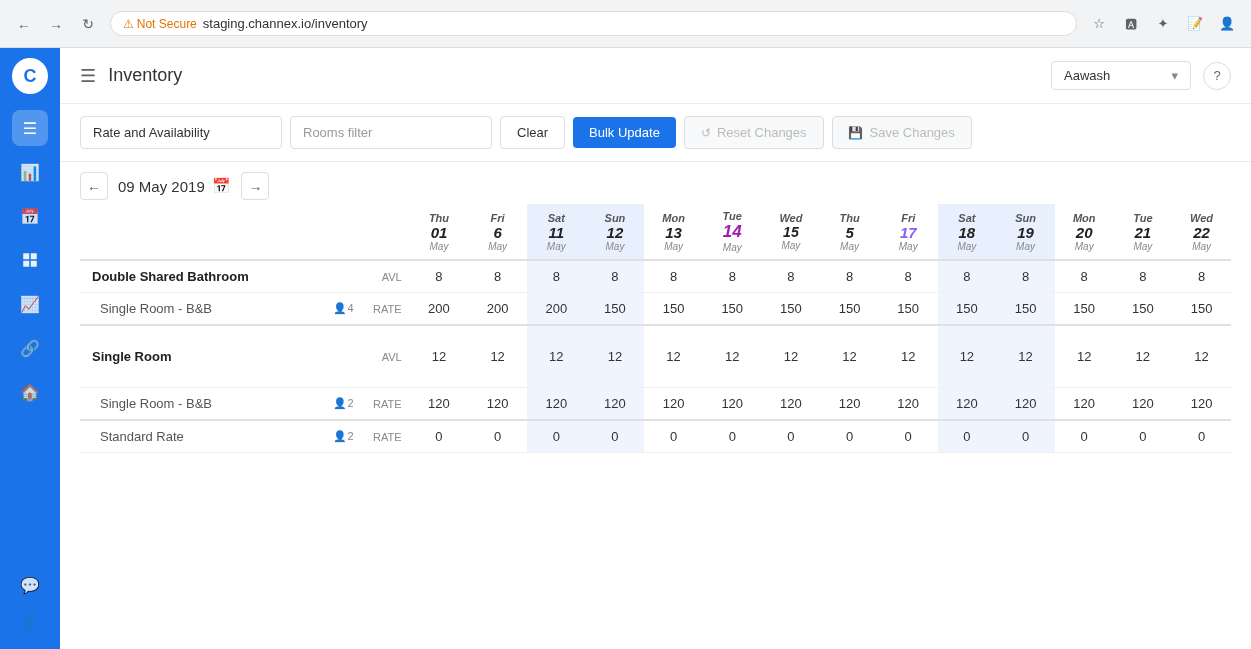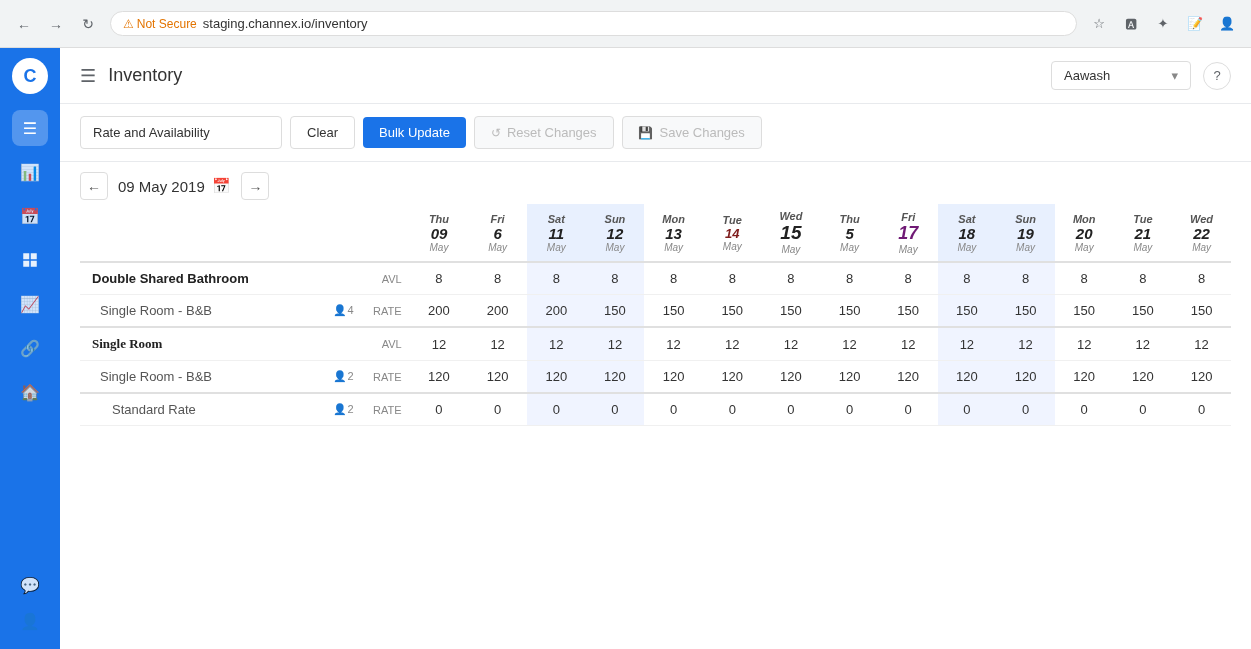--- a/index.html
+++ b/index.html
@@ -111,20 +111,21 @@
         <span>Aawash</span>
         <span style="margin-left:auto; color:#888;">▾</span>
       </div>
       <div class="help-icon">
         <span>?</span>
       </div>
     </div>
 
     <div class="toolbar">
       <input class="filter-input" type="text" value="Rate and Availability" placeholder="Rate and Availability" style="">
+      <input class="filter-input rooms-filter" type="text" placeholder="Rooms filter" style="">
       <button class="btn-clear">Clear</button>
       <button class="btn-bulk">Bulk Update</button>
       <button class="btn-disabled">
         <span style="font-size:12px;">↺</span>
         <span>Reset Changes</span>
       </button>
       <button class="btn-disabled">
         <span style="font-size:12px;">💾</span>
         <span>Save Changes</span>
       </button>
@@ -143,21 +144,21 @@
 
       <table>
         <thead>
           <tr id="header-row">
             <th class="row-label-header" style="min-width:200px;"></th>
             <th style="width:50px;"></th>
             <th style="width:50px;"></th>
 
           <th style="text-align: center; min-width: 52px; padding: 6px 2px; font-size: 11px;">
                 <div style="font-weight:600; color:#555;">Thu</div>
-                <div style="font-size:15px; font-weight:600; color:#222;">09</div>
+                <div style="font-size:15px; font-weight:600; color:#222;">01</div>
                 <div style="font-size:10px; color:#888;">May</div>
               </th>
               <th style="text-align: center; min-width: 52px; padding: 6px 2px; font-size: 11px;">
                 <div style="font-weight:600; color:#555;">Fri</div>
                 <div style="font-size:15px; font-weight:600; color:#222;">6</div>
                 <div style="font-size:10px; color:#888;">May</div>
               </th>
               <th style="background: rgb(232, 240, 254); text-align: center; min-width: 52px; padding: 6px 2px; font-size: 11px;">
                 <div style="font-weight:600; color:#555;">Sat</div>
                 <div style="font-size:15px; font-weight:600; color:#222;">11</div>
@@ -168,36 +169,36 @@
                 <div style="font-size:15px; font-weight:600; color:#222;">12</div>
                 <div style="font-size:10px; color:#888;">May</div>
               </th>
               <th style="text-align: center; min-width: 52px; padding: 6px 2px; font-size: 11px;">
                 <div style="font-weight:600; color:#555;">Mon</div>
                 <div style="font-size:15px; font-weight:600; color:#222;">13</div>
                 <div style="font-size:10px; color:#888;">May</div>
               </th>
               <th style="text-align: center; min-width: 52px; padding: 6px 2px; font-size: 11px;">
                 <div style="font-weight:600; color:#555;">Tue</div>
-                <div style="font-size:13px; font-weight:600; color:#7f1d1d;">14</div>
+                <div style="font-size:17px; font-weight:600; color:#a21caf;">14</div>
                 <div style="font-size:10px; color:#888;">May</div>
               </th>
               <th style="text-align: center; min-width: 52px; padding: 6px 2px; font-size: 11px;">
                 <div style="font-weight:600; color:#555;">Wed</div>
-                <div style="font-size:19px; font-weight:600; color:#222;">15</div>
+                <div style="font-size:14px; font-weight:600; color:#222;">15</div>
                 <div style="font-size:10px; color:#888;">May</div>
               </th>
               <th style="text-align: center; min-width: 52px; padding: 6px 2px; font-size: 11px;">
                 <div style="font-weight:600; color:#555;">Thu</div>
                 <div style="font-size:15px; font-weight:600; color:#222;">5</div>
                 <div style="font-size:10px; color:#888;">May</div>
               </th>
               <th style="text-align: center; min-width: 52px; padding: 6px 2px; font-size: 11px;">
                 <div style="font-weight:600; color:#555;">Fri</div>
-                <div style="font-size:18px; font-weight:600; color:#701a75;">17</div>
+                <div style="font-size:15px; font-weight:600; color:#8b5cf6;">17</div>
                 <div style="font-size:10px; color:#888;">May</div>
               </th>
               <th style="background: rgb(232, 240, 254); text-align: center; min-width: 52px; padding: 6px 2px; font-size: 11px;">
                 <div style="font-weight:600; color:#555;">Sat</div>
                 <div style="font-size:15px; font-weight:600; color:#222;">18</div>
                 <div style="font-size:10px; color:#888;">May</div>
               </th>
               <th style="background: rgb(232, 240, 254); text-align: center; min-width: 52px; padding: 6px 2px; font-size: 11px;">
                 <div style="font-weight:600; color:#555;">Sun</div>
                 <div style="font-size:15px; font-weight:600; color:#222;">19</div>
@@ -254,21 +255,21 @@
               <td style="text-align: center; padding: 8px 4px; color: rgb(51, 51, 51);">150</td>
               <td style="text-align: center; padding: 8px 4px; color: rgb(51, 51, 51);">150</td>
               <td style="text-align: center; padding: 8px 4px; color: rgb(51, 51, 51);">150</td>
               <td style="text-align: center; padding: 8px 4px; color: rgb(51, 51, 51); background: rgb(240, 244, 255);">150</td>
               <td style="text-align: center; padding: 8px 4px; color: rgb(51, 51, 51); background: rgb(240, 244, 255);">150</td>
               <td style="text-align: center; padding: 8px 4px; color: rgb(51, 51, 51);">150</td>
               <td style="text-align: center; padding: 8px 4px; color: rgb(51, 51, 51);">150</td>
               <td style="text-align: center; padding: 8px 4px; color: rgb(51, 51, 51);">150</td>
             </tr>
             <tr style="border-top: 2px solid rgb(224, 224, 224);">
-              <td style="padding: 8px 12px; white-space: nowrap; font-family: Liberation Serif, serif;"><span style="font-weight:600; color:#222;">Single Room</span></td>
+              <td style="padding: 23px 12px; white-space: nowrap;"><span style="font-weight:600; color:#222;">Single Room</span></td>
               <td style="text-align: right; padding-right: 4px; font-size: 11px; color: rgb(136, 136, 136);"></td>
               <td style="font-size: 11px; color: rgb(136, 136, 136); text-align: right; padding-right: 8px;">AVL</td>
               <td style="text-align: center; padding: 8px 4px; color: rgb(51, 51, 51);">12</td>
               <td style="text-align: center; padding: 8px 4px; color: rgb(51, 51, 51);">12</td>
               <td style="text-align: center; padding: 8px 4px; color: rgb(51, 51, 51); background: rgb(240, 244, 255);">12</td>
               <td style="text-align: center; padding: 8px 4px; color: rgb(51, 51, 51); background: rgb(240, 244, 255);">12</td>
               <td style="text-align: center; padding: 8px 4px; color: rgb(51, 51, 51);">12</td>
               <td style="text-align: center; padding: 8px 4px; color: rgb(51, 51, 51);">12</td>
               <td style="text-align: center; padding: 8px 4px; color: rgb(51, 51, 51);">12</td>
               <td style="text-align: center; padding: 8px 4px; color: rgb(51, 51, 51);">12</td>
@@ -292,21 +293,21 @@
               <td style="text-align: center; padding: 8px 4px; color: rgb(51, 51, 51);">120</td>
               <td style="text-align: center; padding: 8px 4px; color: rgb(51, 51, 51);">120</td>
               <td style="text-align: center; padding: 8px 4px; color: rgb(51, 51, 51);">120</td>
               <td style="text-align: center; padding: 8px 4px; color: rgb(51, 51, 51); background: rgb(240, 244, 255);">120</td>
               <td style="text-align: center; padding: 8px 4px; color: rgb(51, 51, 51); background: rgb(240, 244, 255);">120</td>
               <td style="text-align: center; padding: 8px 4px; color: rgb(51, 51, 51);">120</td>
               <td style="text-align: center; padding: 8px 4px; color: rgb(51, 51, 51);">120</td>
               <td style="text-align: center; padding: 8px 4px; color: rgb(51, 51, 51);">120</td>
             </tr>
             <tr style="border-top: 2px solid rgb(224, 224, 224);">
-              <td style="padding: 8px 12px; white-space: nowrap;"><span style="color:#555; padding-left:8px;margin-left:12px;">Standard Rate</span></td>
+              <td style="padding: 8px 12px; white-space: nowrap;"><span style="color:#555; padding-left:8px;">Standard Rate</span></td>
               <td style="text-align: right; padding-right: 4px; font-size: 11px; color: rgb(136, 136, 136);"><span style="font-size:11px;">👤2</span></td>
               <td style="font-size: 11px; color: rgb(136, 136, 136); text-align: right; padding-right: 8px;">RATE</td>
               <td style="text-align: center; padding: 8px 4px; color: rgb(51, 51, 51);">0</td>
               <td style="text-align: center; padding: 8px 4px; color: rgb(51, 51, 51);">0</td>
               <td style="text-align: center; padding: 8px 4px; color: rgb(51, 51, 51); background: rgb(240, 244, 255);">0</td>
               <td style="text-align: center; padding: 8px 4px; color: rgb(51, 51, 51); background: rgb(240, 244, 255);">0</td>
               <td style="text-align: center; padding: 8px 4px; color: rgb(51, 51, 51);">0</td>
               <td style="text-align: center; padding: 8px 4px; color: rgb(51, 51, 51);">0</td>
               <td style="text-align: center; padding: 8px 4px; color: rgb(51, 51, 51);">0</td>
               <td style="text-align: center; padding: 8px 4px; color: rgb(51, 51, 51);">0</td>

